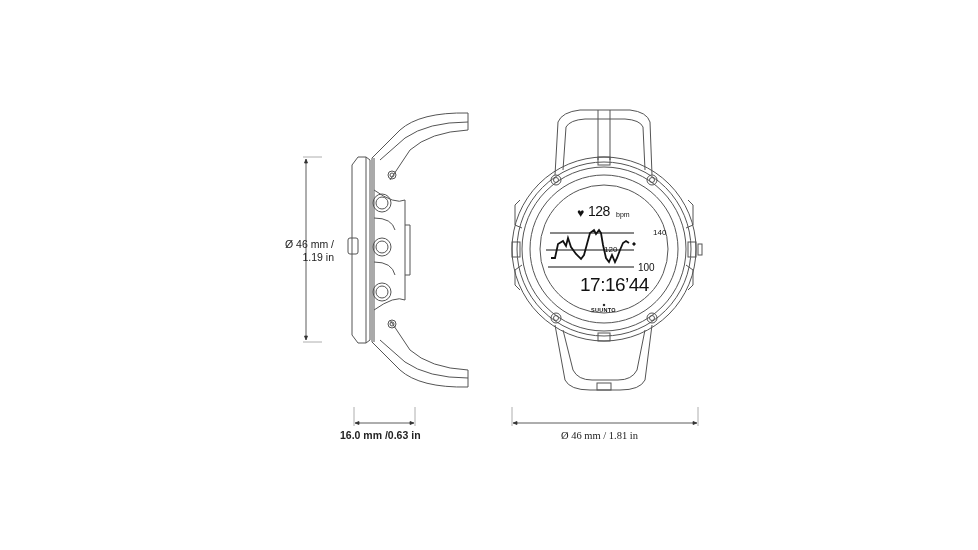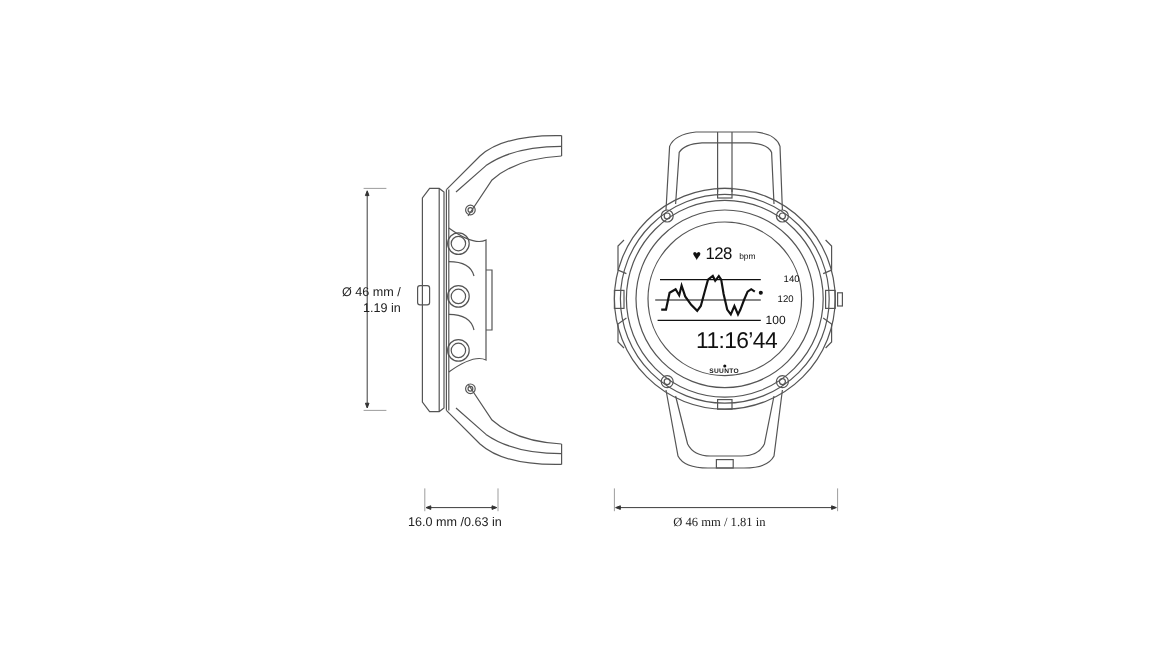--- a/index.html
+++ b/index.html
@@ -118,23 +118,23 @@
     <line x1="514" y1="423" x2="696" y2="423"></line>
     <polygon points="513,423 517,421.5 517,424.5" fill="#333"></polygon>
     <polygon points="697,423 693,421.5 693,424.5" fill="#333"></polygon>
   </g>
 </svg>
 
 <div class="lbl" style="left:238px;top:238px;width:56px;text-align:right;margin-left:40px;">
   <div>Ø 46 mm /</div>
   <div>1.19 in</div>
 </div>
-<div class="lbl" style="left:340px;top:429px;">16.0 mm /0.63 in</div>
+<div class="lbl" style="left:340px;top:429px;font-weight:bold;">16.0 mm /0.63 in</div>
 <div class="lbl" style="left:561px;top:429px;font-family:Liberation Serif, serif;">Ø 46 mm / 1.81 in</div>
 
 <div class="watch-text" style="left:577px;top:206px;font-size:12px;">♥</div>
 <div class="watch-text" style="left:588px;top:203px;font-size:14px;letter-spacing:-0.5px;">128</div>
 <div class="watch-text" style="left:616px;top:211px;font-size:7px;">bpm</div>
 <div class="watch-text" style="left:653px;top:228px;font-size:8px;">140</div>
-<div class="watch-text" style="left:648px;top:245px;font-size:8px;">120</div>
+<div class="watch-text" style="left:604px;top:245px;font-size:8px;">120</div>
 <div class="watch-text" style="left:638px;top:262px;font-size:10px;">100</div>
-<div class="watch-text" style="left:580px;top:274px;font-size:19px;letter-spacing:-0.5px;">11:16’44</div>
+<div class="watch-text" style="left:580px;top:274px;font-size:19px;letter-spacing:-0.5px;">17:16’44</div>
 <div class="watch-text" style="left:591px;top:307px;font-size:5.5px;font-weight:bold;letter-spacing:0.3px;">SUUNTO</div>
 
 </body></html>

